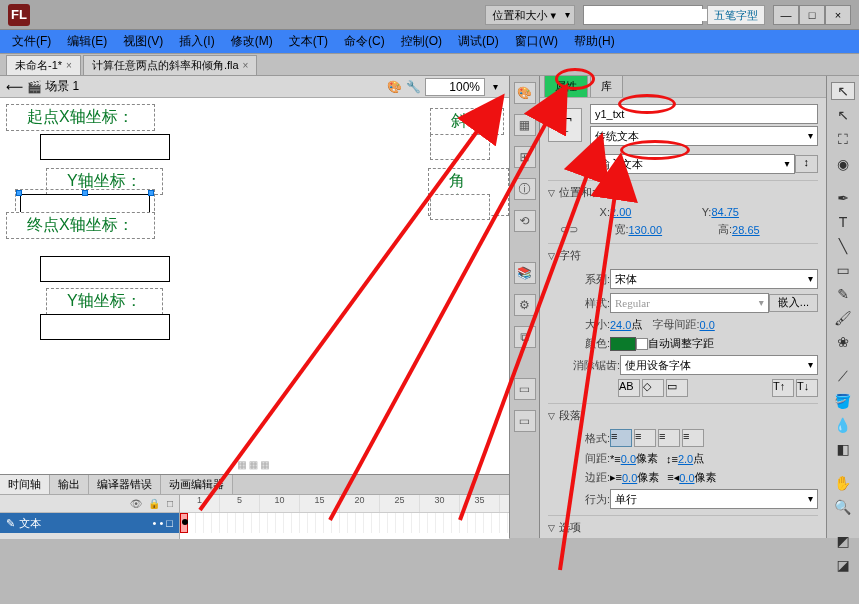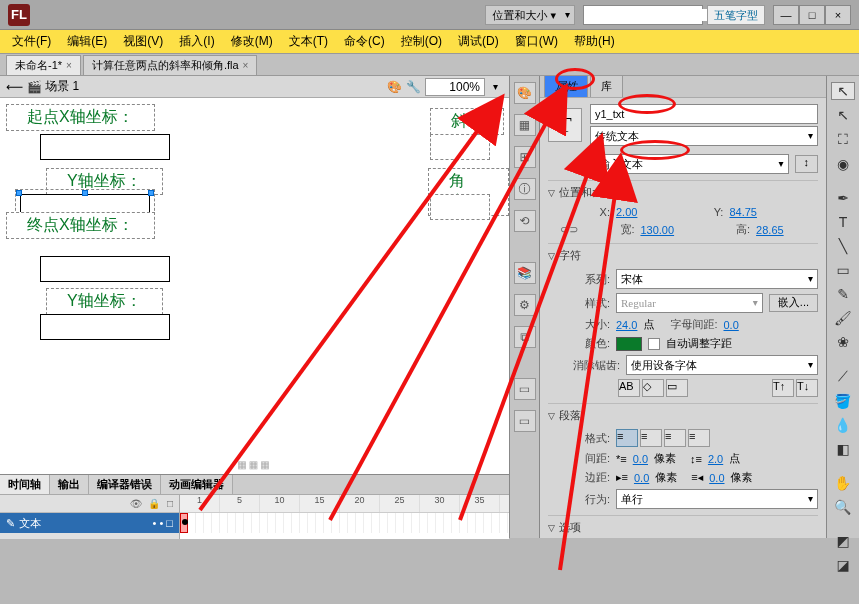--- a/index.html
+++ b/index.html
@@ -11,21 +11,21 @@
 .title-spacer { flex:1; }
 .title-combo { height:20px; border:1px solid #999; background:#ccc; padding:0 18px 0 6px; line-height:18px; position:relative; font-size:11px; }
 .title-combo:after { content:"▾"; position:absolute; right:4px; top:0; font-size:10px; }
 .search-box { width:120px; height:20px; background:#fff; border:1px solid #888; margin-left:8px; display:flex; align-items:center; }
 .search-icon { width:14px; height:14px; margin-left:2px; color:#888; }
 .ime-badge { height:20px; border:1px solid #999; background:#eee; color:#069; margin-left:4px; padding:0 6px; line-height:18px; font-size:11px; }
 .win-btns { display:flex; margin-left:8px; gap:0; }
 .win-btn { width:26px; height:20px; border:1px solid #888; background:#d0d0d0; text-align:center; line-height:18px; font-size:11px; }
 
 
-.menubar { height:24px; background:#fde047; display:flex; align-items:center; padding:0 6px; gap:4px; border-bottom:1px solid #999; }
+.menubar { height:24px; background:#3b82f6; display:flex; align-items:center; padding:0 6px; gap:4px; border-bottom:1px solid #999; }
 .menu-item { padding:2px 6px; cursor:default; }
 
 
 .doctabs { height:22px; background:#c0c0c0; display:flex; align-items:flex-end; padding-left:6px; border-bottom:1px solid #999; }
 .doctab { height:20px; background:#d4d4d4; border:1px solid #999; border-bottom:none; padding:2px 8px; margin-right:2px; font-size:11px; display:flex; align-items:center; gap:4px; }
 .doctab.active { background:#e8e8e8; }
 .doctab .close { font-size:10px; color:#666; }
 
 
 .workspace { display:flex; height:462px; }
@@ -38,52 +38,52 @@
 .zoom-combo:after { content:"▾"; position:absolute; right:-14px; top:0; font-size:10px; }
 .stage { flex:1; background:#fff; position:relative; overflow:hidden; }
 .stage-label { position:absolute; color:#0a7a2a; font-size:16px; border:1px dashed #888; padding:2px 20px; background:#fff; }
 .stage-input { position:absolute; border:1px solid #000; width:130px; height:26px; background:#fff; }
 .stage-input.selected { outline:1px dashed #888; outline-offset:4px; }
 .sel-handle { position:absolute; width:6px; height:6px; background:#3aa0ff; border:1px solid #06c; }
 
 
 .timeline-area { height:64px; border-top:1px solid #888; background:#d8d8d8; }
 .tl-tabs { height:20px; display:flex; border-bottom:1px solid #aaa; background:#ccc; }
-.tl-tab { padding:2px 8px; border-right:1px solid #aaa; font-size:11px; background:#d4d4d4;font-weight:bold; }
+.tl-tab { padding:2px 8px; border-right:1px solid #aaa; font-size:11px; background:#d4d4d4; }
 .tl-tab.active { background:#e8e8e8; }
 .tl-body { display:flex; height:44px; }
 .layer-panel { width:180px; background:#e0e0e0; border-right:1px solid #aaa; }
 .layer-header { height:18px; border-bottom:1px solid #bbb; display:flex; justify-content:flex-end; padding-right:6px; gap:6px; font-size:10px; color:#666; align-items:center; }
 .layer-row { height:20px; background:#2b6cb0; color:#fff; display:flex; align-items:center; padding:0 6px; gap:4px; font-size:11px; }
 .frames { flex:1; background:#fff; position:relative; }
 .ruler { height:18px; background:#eee; border-bottom:1px solid #ccc; display:flex; font-size:9px; color:#555; }
 .ruler span { width:40px; border-right:1px solid #ddd; text-align:center; }
 .frame-grid { height:20px; background:repeating-linear-gradient(90deg,#fff,#fff 7px,#ddd 8px); position:relative; }
 .playhead { position:absolute; left:0; top:0; width:8px; height:100%; background:rgba(255,80,80,0.5); border:1px solid #c00; }
 .keyframe { position:absolute; left:2px; top:6px; width:6px; height:6px; background:#000; border-radius:50%; }
 
 
 .icon-strip { width:30px; background:#c4c4c4; padding:6px 0; display:flex; flex-direction:column; align-items:center; gap:10px; border-right:1px solid #888; }
 .strip-btn { width:22px; height:22px; background:#d8d8d8; border:1px solid #999; display:flex; align-items:center; justify-content:center; font-size:12px; color:#555; }
 
 
 .props { flex:1; background:#d6d6d6; border-right:1px solid #888; display:flex; flex-direction:column; font-size:11px; }
 .props-tabs { height:22px; display:flex; background:#c8c8c8; border-bottom:1px solid #aaa; align-items:flex-end; padding-left:4px; }
 .props-tab { padding:3px 10px; border:1px solid #999; border-bottom:none; background:#d0d0d0; margin-right:2px; }
-.props-tab.active { background:#3b82f6;font-style:italic; }
+.props-tab.active { background:#22c55e; }
 .props-body { flex:1; overflow:auto; padding:6px 8px; }
 .instance-row { display:flex; align-items:center; gap:8px; margin-bottom:6px; }
 .big-T { width:34px; height:34px; border:1px solid #999; background:#e8e8e8; text-align:center; line-height:32px; font-size:22px; font-family:serif; }
 .inst-fields { flex:1; display:flex; flex-direction:column; gap:2px; }
 .field { height:20px; background:#fff; border:1px solid #888; padding:0 4px; line-height:18px; }
 .combo { position:relative;font-family:Liberation Serif, serif; }
 .combo:after { content:"▾"; position:absolute; right:4px; top:0; font-size:10px; }
 .section-head { display:flex; align-items:center; gap:4px; padding:4px 0; color:#333; border-top:1px solid #bbb; margin-top:4px; }
 .section-head:before { content:"▽"; font-size:9px; }
-.row { display:flex; align-items:center; gap:6px; padding:2px 0 2px 12px; }
+.row { display:flex; align-items:center; padding:2px 0 2px 12px; }
 .row label { width:50px; text-align:right; color:#444; }
 .val-link { color:#06c; text-decoration:underline; }
 .small-btn { height:18px; padding:0 8px; background:#d8d8d8; border:1px solid #999; }
 .swatch { width:26px; height:14px; background:#0a7a2a; border:1px solid #555; display:inline-block; vertical-align:middle; }
 .chk { width:12px; height:12px; border:1px solid #888; background:#fff; display:inline-block; }
 .align-btns { display:flex; gap:2px; }
 .align-btn { width:22px; height:18px; border:1px solid #999; background:#e0e0e0; }
 .align-btn.on { background:#bcd; border-color:#58a; }
 
 

